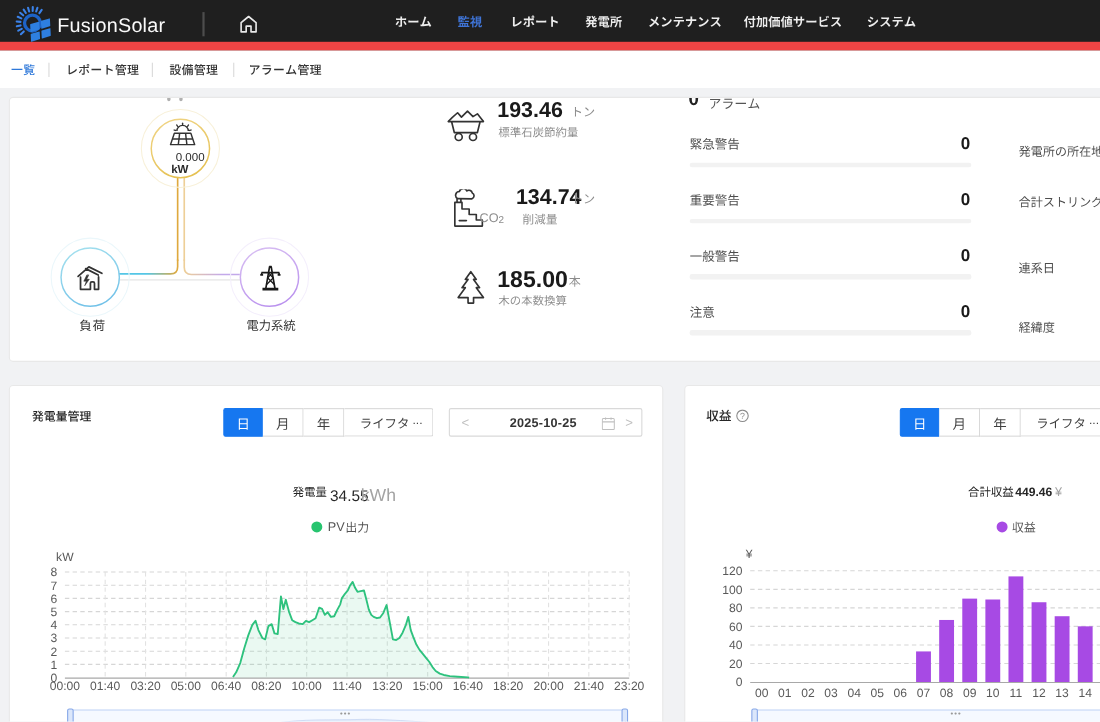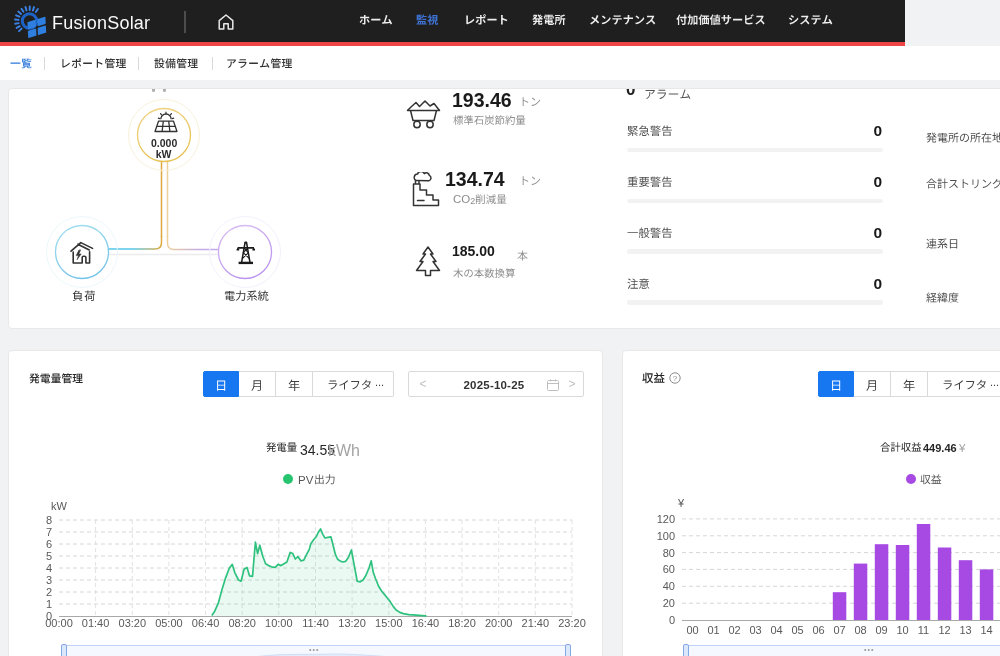--- a/index.html
+++ b/index.html
@@ -3,21 +3,21 @@
 <style>
 *{margin:0;padding:0;box-sizing:border-box}
 html,body{width:1000px;height:656px;overflow:hidden;background:#f1f2f4;
 font-family:"Liberation Sans",sans-serif;}
 .abs{position:absolute}
 .card{position:absolute;background:#fff;border:1px solid #e8e8e8;border-radius:4px;overflow:hidden}
 .num{font-family:"Liberation Sans",sans-serif}
 </style></head><body>
 <div class="abs" style="left:0;top:0;width:1000px;height:656px;overflow:hidden">
 
-<div class="abs" style="left:0;top:0;width:905px;height:46px;background:#1f1f1f;border-bottom:4px solid #ef4444">
+<div class="abs" style="left:0;top:0;width:1000px;height:46px;background:#1f1f1f;border-bottom:8px solid #ef4444">
 <svg class="abs" style="left:14px;top:2px" width="40" height="40" viewBox="0 0 40 40">
 <g stroke="#3b82e8" stroke-width="1.9" stroke-linecap="round">
           <line x1="21.8" y1="10.0" x2="23.9" y2="7.0"></line>
           <line x1="18.9" y1="8.5" x2="20.0" y2="5.1"></line>
           <line x1="15.7" y1="8.0" x2="15.8" y2="4.4"></line>
           <line x1="12.5" y1="8.4" x2="11.5" y2="5.0"></line>
           <line x1="9.5" y1="9.8" x2="7.5" y2="6.8"></line>
           <line x1="7.1" y1="11.9" x2="4.3" y2="9.6"></line>
           <line x1="5.4" y1="14.7" x2="2.1" y2="13.3"></line>
           <line x1="4.6" y1="17.9" x2="1.0" y2="17.5"></line>
@@ -140,21 +140,21 @@
           <line x1="11.6" y1="3.6" x2="12.5" y2="4.8"></line>
           <line x1="22.4" y1="3.6" x2="21.5" y2="4.8"></line>
           <line x1="9.3" y1="8.2" x2="10.7" y2="8.6"></line>
           <line x1="24.7" y1="8.2" x2="23.3" y2="8.6"></line>
         </g>
 <path d="M9.5 11.2 L24.5 11.2 L28 21.5 L6 21.5 Z" stroke-linejoin="round"></path>
 <line x1="7.9" y1="16.3" x2="26.2" y2="16.3"></line>
         <line x1="14.3" y1="11.2" x2="13.1" y2="21.5"></line>
         <line x1="19.7" y1="11.2" x2="20.9" y2="21.5"></line>
 </svg>
-<div class="abs num" style="left:142px;top:47.5px;width:60px;text-align:left;font-size:10.5px;font-weight:bold;color:#2a2a2a">0.000</div>
+<div class="abs num" style="left:117px;top:47.5px;width:60px;text-align:right;font-size:10.5px;font-weight:normal;color:#2a2a2a">0.000</div>
 <div class="abs num" style="left:124.5px;top:58.5px;width:60px;text-align:center;font-size:10.5px;font-weight:bold;color:#2a2a2a">kW</div>
 <svg class="abs" style="left:58px;top:149px" width="29" height="29" viewBox="0 0 29 29" fill="none" stroke="#333" stroke-width="1.6" stroke-linejoin="round" stroke-linecap="round">
 <path d="M4 13.2 L13.8 4.6 L25.6 10.4 M10.9 6.2 L22.3 12"></path>
 <path d="M6.2 14 L6.2 25 L15.2 25 L15.2 19.6 Q15.2 18.3 16.5 18.3 L17.6 18.3 Q18.9 18.3 18.9 19.6 L18.9 25 L22.6 25 L22.6 13.8"></path>
 <path d="M11.8 12.2 L9.2 17.6 L11.5 17.6 L10 21.8 L14.2 15.9 L11.8 15.9 L13.6 12.2 Z" fill="#333" stroke="#333" stroke-width="0.5"></path>
 </svg>
 <svg class="abs" style="left:224px;top:150px" width="26" height="26" viewBox="0 0 26 26" fill="none" stroke="#1a1a1a" stroke-width="1.5">
 <path d="M8.6 23.5 L12 3.8 L13.6 3.8 L17 23.5"></path>
 <path d="M12.8 2.6 L12.8 4.2" stroke-width="2.2"></path>
 <line x1="4.6" y1="8.9" x2="21" y2="8.9" stroke-width="1.7"></line>
@@ -180,32 +180,32 @@
         <path fill="#8c8c8c" d="M3.7 -1.0C3.7 -0.6 3.7 -0.0 3.6 0.3H4.7C4.7 -0.0 4.6 -0.6 4.6 -1.0L4.6 -4.6C5.8 -4.2 7.7 -3.5 8.9 -2.8L9.3 -3.8C8.2 -4.3 6.1 -5.1 4.6 -5.6V-7.4C4.6 -7.7 4.7 -8.2 4.7 -8.5H3.6C3.7 -8.2 3.7 -7.7 3.7 -7.4C3.7 -6.4 3.7 -1.6 3.7 -1.0Z M13.5 -8.1 12.9 -7.4C13.7 -6.8 15.1 -5.7 15.6 -5.1L16.3 -5.8C15.7 -6.4 14.3 -7.5 13.5 -8.1ZM12.6 -0.7 13.1 0.2C15.0 -0.1 16.4 -0.8 17.5 -1.5C19.1 -2.5 20.4 -4.0 21.2 -5.4L20.6 -6.3C20.0 -5.0 18.6 -3.4 17.0 -2.3C15.9 -1.6 14.5 -1.0 12.6 -0.7Z"></path>
       </svg>
 <svg style="position:absolute;left:444.0px;top:24.0px;overflow:visible" width="72.8" height="13.7" viewBox="0 -11.0 72.8 13.7">
         <path fill="#8c8c8c" d="M4.6 -3.8V-3.2H9.5V-3.8ZM8.0 -1.2C8.6 -0.7 9.2 0.0 9.5 0.5L10.1 0.1C9.8 -0.4 9.1 -1.0 8.6 -1.5ZM5.1 -1.5C4.8 -1.0 4.1 -0.4 3.5 0.0C3.7 0.1 3.9 0.3 4.0 0.5C4.6 0.0 5.3 -0.6 5.7 -1.2ZM4.3 -6.9V-4.4H9.7V-6.9H8.1V-7.6H10.0V-8.3H4.0V-7.6H5.8V-6.9ZM6.5 -7.6H7.4V-6.9H6.5ZM3.9 -2.4V-1.8H6.6V0.1C6.6 0.2 6.5 0.2 6.4 0.2C6.3 0.2 5.9 0.2 5.4 0.2C5.5 0.4 5.6 0.6 5.6 0.8C6.3 0.8 6.7 0.8 7.0 0.7C7.2 0.6 7.3 0.4 7.3 0.1V-1.8H10.0V-2.4ZM5.0 -6.3H5.9V-5.0H5.0ZM6.5 -6.3H7.4V-5.0H6.5ZM8.0 -6.3H9.0V-5.0H8.0ZM2.0 -8.7V-6.5H0.5V-5.8H1.9C1.6 -4.3 1.0 -2.7 0.3 -1.8C0.4 -1.6 0.6 -1.4 0.7 -1.1C1.2 -1.8 1.6 -2.9 2.0 -4.0V0.8H2.7V-4.1C3.0 -3.6 3.4 -3.0 3.5 -2.6L4.0 -3.2C3.8 -3.5 3.0 -4.7 2.7 -5.0V-5.8H3.9V-6.5H2.7V-8.7Z M11.6 -8.1C12.2 -7.9 12.9 -7.6 13.3 -7.3L13.7 -7.9C13.3 -8.1 12.6 -8.5 12.0 -8.7ZM10.8 -6.4C11.4 -6.2 12.1 -5.9 12.5 -5.6L12.9 -6.3C12.5 -6.5 11.8 -6.8 11.2 -7.0ZM11.1 -3.1 11.7 -2.5C12.3 -3.2 13.0 -4.0 13.6 -4.7L13.2 -5.2C12.5 -4.5 11.7 -3.6 11.1 -3.1ZM11.0 -1.9V-1.2H15.2V0.8H16.0V-1.2H20.3V-1.9H16.0V-2.8H15.2V-1.9ZM17.3 -8.7C17.1 -8.4 16.9 -8.0 16.7 -7.6H15.3C15.5 -7.9 15.7 -8.2 15.8 -8.6L15.1 -8.8C14.6 -7.8 13.8 -6.8 12.9 -6.1C13.1 -6.0 13.4 -5.7 13.6 -5.6C13.8 -5.8 14.0 -6.0 14.3 -6.3V-2.8H20.1V-3.5H17.5V-4.3H19.5V-4.9H17.5V-5.6H19.5V-6.2H17.5V-7.0H19.8V-7.6H17.5C17.7 -7.9 17.9 -8.2 18.1 -8.6ZM15.0 -7.0H16.7V-6.2H15.0ZM15.0 -3.5V-4.3H16.7V-3.5ZM15.0 -5.6H16.7V-4.9H15.0Z M21.5 -7.9V-7.2H24.5C23.8 -5.3 22.7 -3.4 21.1 -2.1C21.2 -2.0 21.5 -1.7 21.6 -1.5C22.3 -2.0 22.8 -2.6 23.3 -3.3V0.8H24.1V0.1H29.1V0.8H29.9V-4.5H24.1C24.6 -5.3 25.0 -6.3 25.4 -7.2H30.5V-7.9ZM24.1 -0.6V-3.7H29.1V-0.6Z M34.8 -3.9C34.6 -3.2 34.1 -2.4 33.5 -2.1L34.1 -1.7C34.8 -2.1 35.2 -2.9 35.5 -3.8ZM39.7 -4.0C39.4 -3.4 38.9 -2.6 38.5 -2.1L39.1 -1.8C39.5 -2.3 40.1 -3.0 40.5 -3.7ZM32.5 -5.4V-3.4C32.5 -2.3 32.4 -0.8 31.5 0.3C31.7 0.4 32.0 0.6 32.1 0.8C33.1 -0.4 33.3 -2.2 33.3 -3.4V-4.7H41.0V-5.4ZM36.6 -4.6C36.5 -1.9 36.2 -0.5 33.1 0.2C33.3 0.4 33.5 0.7 33.6 0.9C35.7 0.3 36.6 -0.6 37.1 -2.0C37.5 -0.7 38.4 0.3 40.7 0.8C40.8 0.6 41.0 0.3 41.2 0.1C37.9 -0.5 37.5 -2.2 37.4 -4.0L37.4 -4.6ZM36.0 -8.7V-6.9H33.3V-8.4H32.5V-6.2H40.4V-8.4H39.6V-6.9H36.8V-8.7Z M45.8 -3.7V-2.9H43.6V-3.7ZM45.8 -4.3H43.6V-5.1H45.8ZM44.8 -1.7C45.1 -1.5 45.3 -1.1 45.6 -0.8L43.6 -0.5V-2.2H46.5V-5.7H42.8V-0.4L42.0 -0.3L42.2 0.4C43.2 0.3 44.6 0.0 46.0 -0.2C46.1 0.1 46.3 0.3 46.3 0.6L47.0 0.2C46.7 -0.4 46.1 -1.4 45.4 -2.0ZM47.4 -5.7V0.8H48.1V-5.0H50.3V-1.3C50.3 -1.2 50.3 -1.1 50.1 -1.1C50.0 -1.1 49.4 -1.1 48.8 -1.1C48.9 -0.9 49.0 -0.6 49.0 -0.4C49.9 -0.4 50.4 -0.4 50.7 -0.5C51.0 -0.7 51.1 -0.9 51.1 -1.3V-5.7ZM43.5 -8.8C43.2 -7.9 42.6 -7.0 42.0 -6.3C42.2 -6.3 42.5 -6.0 42.6 -5.9C43.0 -6.3 43.3 -6.7 43.6 -7.2H44.0C44.2 -6.8 44.4 -6.3 44.5 -5.9L45.1 -6.2C45.1 -6.5 44.9 -6.9 44.7 -7.2H46.7V-7.8H43.9C44.0 -8.1 44.1 -8.3 44.2 -8.6ZM47.6 -8.8C47.3 -7.8 46.6 -7.0 45.9 -6.4C46.1 -6.3 46.4 -6.1 46.6 -5.9C46.9 -6.3 47.3 -6.7 47.6 -7.2H48.4C48.7 -6.8 49.0 -6.3 49.2 -5.9L49.8 -6.2C49.7 -6.5 49.5 -6.9 49.2 -7.2H51.5V-7.8H48.0C48.1 -8.1 48.2 -8.3 48.3 -8.6Z M57.3 -4.3C57.9 -3.5 58.5 -2.5 58.7 -1.8L59.4 -2.2C59.2 -2.9 58.5 -3.9 58.0 -4.6ZM55.2 -2.6C55.5 -2.0 55.8 -1.2 55.9 -0.6L56.5 -0.8C56.4 -1.4 56.1 -2.2 55.8 -2.8ZM52.9 -2.8C52.8 -1.9 52.6 -0.9 52.3 -0.3C52.4 -0.2 52.7 -0.1 52.9 -0.0C53.2 -0.7 53.5 -1.7 53.6 -2.7ZM57.8 -8.7C57.4 -7.4 56.7 -6.0 55.9 -5.1C56.1 -5.0 56.5 -4.8 56.6 -4.6C57.0 -5.1 57.3 -5.6 57.6 -6.1H61.0C60.8 -2.0 60.7 -0.4 60.3 -0.1C60.2 0.0 60.1 0.1 59.9 0.1C59.6 0.1 59.0 0.1 58.3 0.0C58.4 0.2 58.5 0.6 58.5 0.8C59.1 0.8 59.8 0.8 60.1 0.8C60.5 0.8 60.8 0.7 61.0 0.4C61.4 -0.1 61.6 -1.8 61.8 -6.5C61.8 -6.6 61.8 -6.9 61.8 -6.9H57.9C58.2 -7.4 58.4 -8.0 58.6 -8.6ZM52.4 -4.1 52.4 -3.4 54.1 -3.5V0.9H54.8V-3.5L55.8 -3.6C55.8 -3.3 55.9 -3.1 56.0 -3.0L56.6 -3.3C56.4 -3.8 56.0 -4.7 55.5 -5.4L55.0 -5.1C55.1 -4.9 55.3 -4.5 55.5 -4.2L53.8 -4.1C54.5 -5.0 55.3 -6.3 56.0 -7.3L55.3 -7.6C55.0 -7.0 54.6 -6.3 54.2 -5.6C54.0 -5.9 53.8 -6.1 53.5 -6.4C53.9 -6.9 54.4 -7.8 54.7 -8.5L54.0 -8.7C53.8 -8.2 53.4 -7.4 53.1 -6.8L52.8 -7.1L52.4 -6.5C52.9 -6.1 53.4 -5.5 53.8 -5.0C53.5 -4.7 53.3 -4.4 53.1 -4.1Z M65.0 -6.9H70.2V-6.3H65.0ZM65.0 -7.9H70.2V-7.4H65.0ZM64.2 -8.4V-5.9H70.9V-8.4ZM62.9 -5.4V-4.8H72.3V-5.4ZM64.8 -2.8H67.2V-2.2H64.8ZM68.0 -2.8H70.5V-2.2H68.0ZM64.8 -3.9H67.2V-3.3H64.8ZM68.0 -3.9H70.5V-3.3H68.0ZM62.9 -0.0V0.6H72.3V-0.0H68.0V-0.6H71.5V-1.2H68.0V-1.8H71.3V-4.4H64.1V-1.8H67.2V-1.2H63.8V-0.6H67.2V-0.0Z"></path>
       </svg>
 <svg class="abs" style="left:403px;top:83px" width="29" height="35" viewBox="0 0 29 35" fill="none" stroke="#333" stroke-width="1.5" stroke-linejoin="round" stroke-linecap="round">
 <path d="M4.2 8.6 A3.4 3.4 0 0 1 5.6 2.1 A3.6 3.6 0 0 1 12.4 1.6 A3 3 0 0 1 17.3 3.4 A2.9 2.9 0 0 1 16.9 8.8 Z"></path>
 <path d="M3.5 12 L8 12 L8 18 L14.5 18 L14.5 23 L21 23 L21 28 L26.5 28 L26.5 33.5 L1.5 33.5 L1.5 12 L3.5 12 M3.5 12 L3.5 8.8 M7 12 L7 8.8"></path>
 <path d="M5.5 28.5 L12 28.5"></path>
 </svg>
-<div class="abs num" style="left:436px;top:78.5px;font-size:19.5px;font-weight:bold;color:#1a1a1a">134.74</div>
+<div class="abs num" style="left:460px;top:78.5px;font-size:19.5px;font-weight:bold;color:#1a1a1a">134.74</div>
 <svg style="position:absolute;left:509.5px;top:83.8px;overflow:visible" width="22.0" height="14.5" viewBox="0 -11.7 22.0 14.5">
         <path fill="#8c8c8c" d="M3.7 -1.0C3.7 -0.6 3.7 -0.0 3.6 0.3H4.7C4.7 -0.0 4.6 -0.6 4.6 -1.0L4.6 -4.6C5.8 -4.2 7.7 -3.5 8.9 -2.8L9.3 -3.8C8.2 -4.3 6.1 -5.1 4.6 -5.6V-7.4C4.6 -7.7 4.7 -8.2 4.7 -8.5H3.6C3.7 -8.2 3.7 -7.7 3.7 -7.4C3.7 -6.4 3.7 -1.6 3.7 -1.0Z M13.5 -8.1 12.9 -7.4C13.7 -6.8 15.1 -5.7 15.6 -5.1L16.3 -5.8C15.7 -6.4 14.3 -7.5 13.5 -8.1ZM12.6 -0.7 13.1 0.2C15.0 -0.1 16.4 -0.8 17.5 -1.5C19.1 -2.5 20.4 -4.0 21.2 -5.4L20.6 -6.3C20.0 -5.0 18.6 -3.4 17.0 -2.3C15.9 -1.6 14.5 -1.0 12.6 -0.7Z"></path>
       </svg>
-<div class="abs num" style="left:444px;top:103.5px;font-size:11.5px;color:#8c8c8c">CO<span style="font-size:9px;vertical-align:-1px">2</span></div>
+<div class="abs num" style="left:427px;top:103.5px;font-size:11.5px;color:#8c8c8c">CO<span style="font-size:9px;vertical-align:-1px">2</span></div>
 <svg style="position:absolute;left:466.0px;top:102.8px;overflow:visible" width="31.8" height="14.0" viewBox="0 -11.2 31.8 14.0">
         <path fill="#8c8c8c" d="M6.5 -7.6V-1.8H7.3V-7.6ZM8.9 -8.7V-0.2C8.9 -0.0 8.8 0.1 8.6 0.1C8.4 0.1 7.8 0.1 7.0 0.1C7.1 0.3 7.3 0.6 7.3 0.9C8.3 0.9 8.9 0.8 9.2 0.7C9.6 0.6 9.7 0.3 9.7 -0.2V-8.7ZM0.6 -8.3C0.9 -7.6 1.3 -6.8 1.4 -6.2L2.1 -6.5C2.0 -7.0 1.6 -7.9 1.3 -8.5ZM5.0 -8.6C4.9 -7.9 4.5 -7.0 4.2 -6.4L4.9 -6.2C5.2 -6.8 5.5 -7.6 5.9 -8.4ZM0.9 -6.0V0.8H1.7V-1.7H4.6V-0.2C4.6 -0.0 4.5 0.0 4.4 0.0C4.2 0.0 3.7 0.0 3.2 0.0C3.3 0.2 3.4 0.6 3.4 0.8C4.2 0.8 4.7 0.8 5.0 0.6C5.3 0.5 5.4 0.3 5.4 -0.2V-6.0H3.5V-8.9H2.7V-6.0ZM4.6 -2.4H1.7V-3.5H4.6ZM4.6 -4.2H1.7V-5.2H4.6Z M18.7 -8.4C19.3 -8.1 19.9 -7.6 20.2 -7.3L20.6 -7.7C20.3 -8.1 19.7 -8.6 19.2 -8.9ZM15.0 -5.6V-5.0H17.6V-5.6ZM11.5 -8.2C12.1 -7.9 12.9 -7.5 13.2 -7.1L13.7 -7.7C13.3 -8.1 12.6 -8.5 12.0 -8.8ZM11.0 -5.4C11.6 -5.1 12.4 -4.6 12.8 -4.3L13.2 -5.0C12.8 -5.3 12.1 -5.7 11.4 -5.9ZM11.2 0.2 11.9 0.6C12.3 -0.4 12.9 -1.7 13.3 -2.9L12.7 -3.3C12.2 -2.1 11.6 -0.6 11.2 0.2ZM15.1 -4.2V-0.7H15.7V-1.3H17.5V-4.2ZM15.7 -3.6H16.9V-2.0H15.7ZM17.7 -8.8 17.8 -7.2H13.9V-4.4C13.9 -2.9 13.8 -1.0 12.8 0.5C13.0 0.5 13.3 0.7 13.4 0.9C14.4 -0.6 14.6 -2.8 14.6 -4.4V-6.5H17.8C17.9 -4.7 18.1 -3.1 18.3 -1.9C17.7 -1.0 17.0 -0.3 16.1 0.2C16.2 0.4 16.5 0.6 16.6 0.8C17.4 0.3 18.0 -0.3 18.5 -1.0C18.8 0.2 19.3 0.8 19.9 0.8C20.3 0.9 20.7 0.4 20.9 -1.3C20.8 -1.4 20.5 -1.6 20.4 -1.7C20.3 -0.7 20.1 -0.1 19.9 -0.1C19.6 -0.1 19.3 -0.7 19.1 -1.8C19.7 -2.8 20.2 -4.0 20.5 -5.4L19.8 -5.6C19.6 -4.6 19.3 -3.7 18.9 -2.9C18.7 -3.9 18.6 -5.1 18.5 -6.5H20.6V-7.2H18.5L18.4 -8.8Z M23.8 -7.0H29.1V-6.5H23.8ZM23.8 -8.1H29.1V-7.5H23.8ZM23.1 -8.6V-6.0H29.9V-8.6ZM21.8 -5.5V-4.9H31.3V-5.5ZM23.6 -2.9H26.1V-2.3H23.6ZM26.9 -2.9H29.4V-2.3H26.9ZM23.6 -4.0H26.1V-3.4H23.6ZM26.9 -4.0H29.4V-3.4H26.9ZM21.7 -0.0V0.6H31.3V-0.0H26.9V-0.6H30.5V-1.2H26.9V-1.8H30.2V-4.5H22.9V-1.8H26.1V-1.2H22.6V-0.6H26.1V-0.0Z"></path>
       </svg>
 <svg class="abs" style="left:404px;top:156px" width="30" height="36" viewBox="0 0 30 36" fill="none" stroke="#333" stroke-width="1.5" stroke-linejoin="round">
 <path d="M15 2 L20 9 L17.5 9 L23 16.5 L20 16.5 L26.5 25.5 L17.5 25.5 L17.5 30.5 L12.5 30.5 L12.5 25.5 L3.5 25.5 L10 16.5 L7 16.5 L12.5 9 L10 9 Z"></path>
 </svg>
-<div class="abs num" style="left:443px;top:153.5px;font-size:14px;font-weight:bold;color:#1a1a1a">185.00</div>
+<div class="abs num" style="left:443px;top:153.5px;font-size:21px;font-weight:bold;color:#1a1a1a">185.00</div>
 <svg style="position:absolute;left:508.0px;top:158.8px;overflow:visible" width="11.0" height="14.5" viewBox="0 -11.7 11.0 14.5">
         <path fill="#8c8c8c" d="M5.1 -9.2V-6.9H0.7V-6.1H4.5C3.6 -4.2 2.0 -2.4 0.3 -1.5C0.5 -1.4 0.8 -1.1 0.9 -0.9C2.5 -1.8 4.0 -3.5 5.1 -5.4V-2.0H2.9V-1.2H5.1V0.9H5.9V-1.2H8.0V-2.0H5.9V-5.4C6.9 -3.5 8.4 -1.8 10.1 -0.9C10.2 -1.1 10.5 -1.4 10.7 -1.6C9.0 -2.5 7.4 -4.2 6.4 -6.1H10.3V-6.9H5.9V-9.2Z"></path>
       </svg>
 <svg style="position:absolute;left:444.0px;top:177.0px;overflow:visible" width="62.4" height="13.7" viewBox="0 -11.0 62.4 13.7">
         <path fill="#8c8c8c" d="M4.8 -8.7V-6.2H0.7V-5.4H4.4C3.5 -3.6 1.9 -1.8 0.3 -0.9C0.5 -0.8 0.7 -0.5 0.9 -0.3C2.4 -1.2 3.8 -2.8 4.8 -4.6V0.8H5.6V-4.6C6.6 -2.8 8.1 -1.2 9.5 -0.3C9.6 -0.5 9.9 -0.8 10.1 -1.0C8.5 -1.9 6.9 -3.6 5.9 -5.4H9.7V-6.2H5.6V-8.7Z M15.4 -6.7C15.2 -5.7 15.0 -4.7 14.8 -3.9C14.2 -2.1 13.7 -1.4 13.2 -1.4C12.7 -1.4 12.1 -2.0 12.1 -3.3C12.1 -4.7 13.4 -6.4 15.4 -6.7ZM16.2 -6.7C18.0 -6.5 19.0 -5.2 19.0 -3.7C19.0 -1.9 17.7 -0.9 16.3 -0.6C16.1 -0.5 15.8 -0.5 15.5 -0.4L15.9 0.3C18.4 0.0 19.8 -1.5 19.8 -3.6C19.8 -5.8 18.3 -7.5 15.9 -7.5C13.3 -7.5 11.3 -5.5 11.3 -3.2C11.3 -1.5 12.2 -0.5 13.2 -0.5C14.1 -0.5 15.0 -1.5 15.6 -3.7C15.9 -4.7 16.1 -5.7 16.2 -6.7Z M25.6 -8.7V-6.5H21.5V-5.8H25.1C24.2 -4.0 22.7 -2.3 21.1 -1.5C21.3 -1.3 21.5 -1.0 21.7 -0.8C23.2 -1.7 24.6 -3.3 25.6 -5.1V-1.9H23.5V-1.1H25.6V0.8H26.4V-1.1H28.4V-1.9H26.4V-5.1C27.3 -3.3 28.8 -1.7 30.3 -0.8C30.5 -1.1 30.7 -1.4 30.9 -1.5C29.3 -2.3 27.8 -4.0 26.9 -5.8H30.5V-6.5H26.4V-8.7Z M35.8 -8.5C35.6 -8.1 35.2 -7.5 35.0 -7.2L35.5 -6.9C35.8 -7.2 36.1 -7.8 36.4 -8.2ZM32.1 -8.2C32.3 -7.8 32.6 -7.2 32.7 -6.9L33.3 -7.1C33.2 -7.5 32.9 -8.1 32.6 -8.5ZM37.7 -8.7C37.5 -6.9 36.9 -5.1 36.0 -4.0C36.2 -3.9 36.5 -3.7 36.7 -3.5C36.9 -3.9 37.2 -4.3 37.4 -4.8C37.7 -3.8 38.0 -2.8 38.4 -1.9C37.8 -1.1 37.2 -0.5 36.3 -0.0C35.9 -0.3 35.5 -0.5 35.1 -0.8C35.4 -1.3 35.7 -1.8 35.8 -2.5H36.7V-3.2H33.9L34.3 -3.9L34.1 -4.0H34.5V-5.5C35.1 -5.1 35.7 -4.6 36.0 -4.4L36.4 -5.0C36.1 -5.2 35.0 -5.9 34.5 -6.1V-6.2H36.7V-6.8H34.5V-8.7H33.8V-6.8H31.7V-6.2H33.6C33.1 -5.5 32.3 -4.8 31.6 -4.5C31.7 -4.4 31.9 -4.1 32.0 -3.9C32.6 -4.3 33.3 -4.9 33.8 -5.5V-4.0L33.5 -4.1L33.1 -3.2H31.6V-2.5H32.8C32.5 -2.0 32.2 -1.5 32.0 -1.1L32.7 -0.8L32.8 -1.1C33.2 -1.0 33.5 -0.8 33.9 -0.6C33.3 -0.2 32.6 0.0 31.6 0.2C31.8 0.3 31.9 0.6 32.0 0.8C33.1 0.6 33.9 0.2 34.5 -0.3C35.0 0.0 35.4 0.3 35.8 0.6L36.0 0.3C36.2 0.5 36.3 0.7 36.4 0.9C37.4 0.3 38.2 -0.3 38.8 -1.2C39.3 -0.3 39.9 0.4 40.7 0.8C40.9 0.6 41.1 0.3 41.3 0.2C40.4 -0.3 39.8 -1.0 39.3 -1.9C39.9 -3.0 40.3 -4.4 40.5 -6.1H41.2V-6.8H38.1C38.3 -7.4 38.4 -8.0 38.5 -8.6ZM33.6 -2.5H35.0C34.9 -2.0 34.7 -1.5 34.4 -1.1C34.0 -1.3 33.6 -1.5 33.1 -1.7ZM37.9 -6.1H39.7C39.6 -4.8 39.3 -3.7 38.8 -2.8C38.4 -3.7 38.1 -4.9 37.9 -6.1Z M46.3 -6.3H46.2C46.6 -6.6 46.8 -7.0 47.0 -7.3H48.8C48.6 -7.0 48.4 -6.6 48.2 -6.3ZM43.3 -8.7V-6.6H42.0V-5.9H43.3V-3.8L41.9 -3.3L42.1 -2.6L43.3 -3.0V-0.1C43.3 0.1 43.3 0.1 43.2 0.1C43.0 0.1 42.6 0.1 42.2 0.1C42.3 0.3 42.4 0.6 42.4 0.8C43.1 0.8 43.5 0.8 43.7 0.7C44.0 0.6 44.1 0.4 44.1 -0.1V-3.2L45.2 -3.6L45.1 -4.3L44.1 -4.0V-5.9H45.1C45.3 -5.8 45.4 -5.7 45.5 -5.6L45.7 -5.7V-2.8H46.3V-4.1C46.5 -4.0 46.6 -3.8 46.7 -3.6C47.6 -4.0 47.9 -4.6 47.9 -5.6H48.7V-4.6C48.7 -4.1 48.8 -3.9 49.4 -3.9C49.6 -3.9 50.2 -3.9 50.3 -3.9H50.4V-2.9H51.1V-6.3H49.0C49.3 -6.7 49.6 -7.2 49.8 -7.7L49.3 -8.0L49.2 -7.9H47.4C47.5 -8.2 47.6 -8.4 47.7 -8.6L47.0 -8.7C46.7 -7.9 46.1 -7.0 45.2 -6.3V-6.6H44.1V-8.7ZM46.3 -4.1V-5.6H47.4C47.3 -4.8 47.0 -4.4 46.3 -4.1ZM49.3 -5.6H50.4V-4.5C50.4 -4.5 50.3 -4.5 50.2 -4.5C50.1 -4.5 49.6 -4.5 49.5 -4.5C49.3 -4.5 49.3 -4.5 49.3 -4.6ZM47.9 -3.4C47.9 -3.1 47.9 -2.8 47.8 -2.5H45.1V-1.8H47.7C47.3 -0.8 46.5 -0.1 44.7 0.3C44.9 0.4 45.0 0.7 45.1 0.9C47.0 0.4 47.8 -0.3 48.3 -1.4C48.8 -0.3 49.8 0.5 51.2 0.8C51.3 0.6 51.5 0.3 51.6 0.2C50.3 -0.1 49.3 -0.8 48.9 -1.8H51.5V-2.5H48.6C48.6 -2.8 48.6 -3.1 48.7 -3.4Z M54.6 -4.8H59.9V-4.1H54.6ZM54.6 -3.6H59.9V-3.0H54.6ZM54.6 -5.8H59.9V-5.3H54.6ZM58.0 -8.8C57.7 -8.0 57.2 -7.2 56.5 -6.7C56.7 -6.7 57.0 -6.5 57.2 -6.4H55.1L55.7 -6.6C55.6 -6.8 55.4 -7.1 55.3 -7.3H57.1V-8.0H54.3C54.4 -8.2 54.5 -8.4 54.6 -8.6L53.9 -8.8C53.6 -8.0 53.0 -7.2 52.4 -6.6C52.5 -6.5 52.9 -6.3 53.0 -6.2C53.3 -6.5 53.6 -6.9 53.9 -7.3H54.5C54.7 -7.0 54.9 -6.6 55.0 -6.4H53.8V-2.5H55.2V-1.8L55.2 -1.6H52.6V-0.9H55.0C54.7 -0.5 54.1 -0.1 52.7 0.3C52.9 0.4 53.1 0.7 53.2 0.8C54.9 0.4 55.6 -0.3 55.9 -0.9H58.7V0.8H59.5V-0.9H61.9V-1.6H59.5V-2.5H60.8V-6.4H59.7L60.3 -6.6C60.2 -6.8 60.0 -7.1 59.8 -7.3H61.8V-8.0H58.4C58.6 -8.2 58.7 -8.4 58.7 -8.6ZM58.7 -1.6H56.0L56.0 -1.8V-2.5H58.7ZM57.3 -6.4C57.5 -6.6 57.8 -7.0 58.1 -7.3H58.9C59.2 -7.0 59.5 -6.6 59.6 -6.4Z"></path>
       </svg>
 <svg style="position:absolute;left:618.0px;top:34.4px;overflow:visible" width="45.6" height="15.0" viewBox="0 -12.1 45.6 15.0">
         <path fill="#4d4d4d" d="M7.2 -0.8C8.2 -0.4 9.4 0.3 10.0 0.7L10.7 0.2C10.0 -0.3 8.8 -0.9 7.9 -1.2ZM3.4 -1.2C2.7 -0.7 1.6 -0.1 0.6 0.2C0.7 0.3 1.1 0.6 1.2 0.8C2.2 0.4 3.4 -0.3 4.1 -0.9ZM1.0 -9.2V-4.6H4.4C4.0 -4.3 3.6 -3.9 3.1 -3.6C2.9 -3.8 2.6 -3.9 2.3 -4.0L1.8 -3.5C2.5 -3.2 3.4 -2.7 3.9 -2.3L3.6 -2.1L0.7 -2.1L0.8 -1.4L5.2 -1.5V0.9H6.1V-1.5L9.5 -1.6C9.8 -1.4 10.0 -1.2 10.2 -1.0L10.8 -1.5C10.2 -2.0 9.0 -2.8 8.0 -3.3L7.5 -2.9C7.8 -2.7 8.3 -2.5 8.6 -2.2L4.9 -2.1C6.0 -2.7 7.0 -3.4 7.9 -4.0L7.1 -4.4C6.5 -3.9 5.6 -3.3 4.7 -2.7C4.4 -2.9 4.1 -3.1 3.8 -3.3C4.3 -3.6 4.9 -4.0 5.3 -4.4L5.0 -4.6H5.7V-5.2H3.8V-5.9H5.5V-7.9H3.8V-8.5H5.7V-9.2ZM7.0 -8.2 6.3 -8.0C6.6 -7.2 7.1 -6.5 7.6 -5.9C7.0 -5.5 6.4 -5.1 5.7 -4.9C5.9 -4.8 6.1 -4.5 6.2 -4.3C6.9 -4.5 7.6 -4.9 8.2 -5.3C8.8 -4.8 9.6 -4.3 10.4 -4.0C10.6 -4.2 10.8 -4.5 11.0 -4.7C10.1 -4.9 9.4 -5.3 8.8 -5.8C9.6 -6.6 10.2 -7.6 10.5 -8.9L10.0 -9.0L9.8 -9.0H6.0V-8.3H9.5C9.2 -7.5 8.7 -6.9 8.2 -6.4C7.7 -6.9 7.3 -7.5 7.0 -8.2ZM1.8 -5.2V-5.9H3.1V-5.2ZM1.8 -7.3H4.7V-6.5H1.8ZM1.8 -7.9V-8.5H3.1V-7.9Z M14.9 -2.0V-0.3C14.9 0.5 15.1 0.8 16.3 0.8C16.5 0.8 18.1 0.8 18.4 0.8C19.3 0.8 19.6 0.4 19.6 -1.0C19.4 -1.0 19.1 -1.1 18.9 -1.3C18.8 -0.1 18.8 0.0 18.3 0.0C17.9 0.0 16.6 0.0 16.4 0.0C15.8 0.0 15.7 -0.0 15.7 -0.3V-2.0ZM19.5 -1.8C20.3 -1.2 21.2 -0.2 21.6 0.5L22.4 0.1C22.0 -0.6 21.0 -1.6 20.2 -2.3ZM13.5 -2.1C13.2 -1.3 12.7 -0.5 11.9 0.0L12.6 0.5C13.5 -0.0 14.0 -0.9 14.2 -1.9ZM15.6 -2.5C16.4 -2.2 17.3 -1.6 17.7 -1.2L18.3 -1.8C17.9 -2.2 17.2 -2.6 16.6 -2.9H20.9V-6.9H18.3C18.7 -7.4 19.0 -7.9 19.3 -8.4L18.7 -8.8L18.6 -8.7H15.5C15.6 -9.0 15.8 -9.2 15.9 -9.5L15.0 -9.6C14.4 -8.5 13.4 -7.2 11.9 -6.3C12.1 -6.1 12.4 -5.9 12.5 -5.7C12.8 -5.9 13.1 -6.1 13.4 -6.3V-6.2H20.0V-5.2H13.5V-4.6H20.0V-3.6H13.2V-2.9H16.0ZM14.0 -6.9C14.4 -7.3 14.7 -7.6 15.0 -8.0H18.1C17.9 -7.6 17.6 -7.2 17.3 -6.9Z M25.1 -2.0V-1.6H31.9V-2.0ZM25.1 -3.0V-2.5H31.9V-3.0ZM23.3 -3.9V-3.4H33.7V-3.9ZM25.4 -4.8V-4.4H31.7V-4.8ZM25.0 -1.1V0.9H25.8V0.6H31.2V0.9H32.0V-1.1ZM25.8 0.1V-0.6H31.2V0.1ZM24.4 -8.3C24.2 -7.8 23.8 -7.3 23.2 -6.9C23.3 -6.8 23.6 -6.6 23.7 -6.5C23.8 -6.6 24.0 -6.7 24.1 -6.8V-5.4H26.6C26.7 -5.3 26.7 -5.2 26.7 -5.1C27.0 -5.1 27.3 -5.0 27.4 -5.1C27.7 -5.1 27.8 -5.1 28.0 -5.3C28.2 -5.5 28.2 -6.1 28.3 -7.5C28.3 -7.6 28.3 -7.8 28.3 -7.8H24.9L25.0 -8.1H25.5V-8.5H26.8V-8.1H27.5V-8.5H28.8V-9.1H27.5V-9.6H26.8V-9.1H25.5V-9.6H24.8V-9.1H23.4V-8.5H24.8V-8.2ZM30.0 -9.6C29.7 -8.7 29.1 -7.9 28.4 -7.3C28.5 -7.2 28.8 -7.0 28.9 -6.9C29.2 -7.1 29.4 -7.3 29.7 -7.6C29.9 -7.2 30.2 -6.7 30.5 -6.4C30.0 -6.1 29.3 -5.8 28.5 -5.6C28.7 -5.5 28.9 -5.2 28.9 -5.0C29.7 -5.3 30.4 -5.6 31.0 -6.0C31.7 -5.4 32.4 -5.1 33.3 -4.8C33.4 -5.1 33.6 -5.3 33.8 -5.5C33.0 -5.6 32.2 -6.0 31.6 -6.4C32.1 -6.8 32.5 -7.4 32.7 -8.1H33.6V-8.7H30.4C30.5 -8.9 30.6 -9.2 30.7 -9.4ZM32.0 -8.1C31.8 -7.6 31.5 -7.1 31.1 -6.8C30.7 -7.2 30.3 -7.6 30.1 -8.1ZM27.6 -7.3C27.5 -6.3 27.4 -5.8 27.3 -5.7C27.3 -5.6 27.2 -5.6 27.1 -5.6L26.7 -5.6V-6.9H24.2C24.4 -7.1 24.5 -7.2 24.6 -7.3ZM24.7 -6.5H26.1V-5.9H24.7Z M37.0 -9.5C36.6 -8.2 35.9 -6.9 35.0 -6.1C35.2 -6.0 35.6 -5.7 35.8 -5.6C36.2 -6.0 36.5 -6.6 36.9 -7.1H39.7V-5.3H34.9V-4.5H44.9V-5.3H40.6V-7.1H44.1V-7.9H40.6V-9.6H39.7V-7.9H37.3C37.5 -8.4 37.7 -8.8 37.9 -9.3ZM36.3 -3.4V1.0H37.2V0.4H42.7V1.0H43.6V-3.4ZM37.2 -0.4V-2.6H42.7V-0.4Z"></path>
       </svg>
 <div class="abs num" style="left:847px;top:33.0px;width:26px;text-align:right;font-size:15.5px;font-weight:bold;color:#1a1a1a">0</div>

